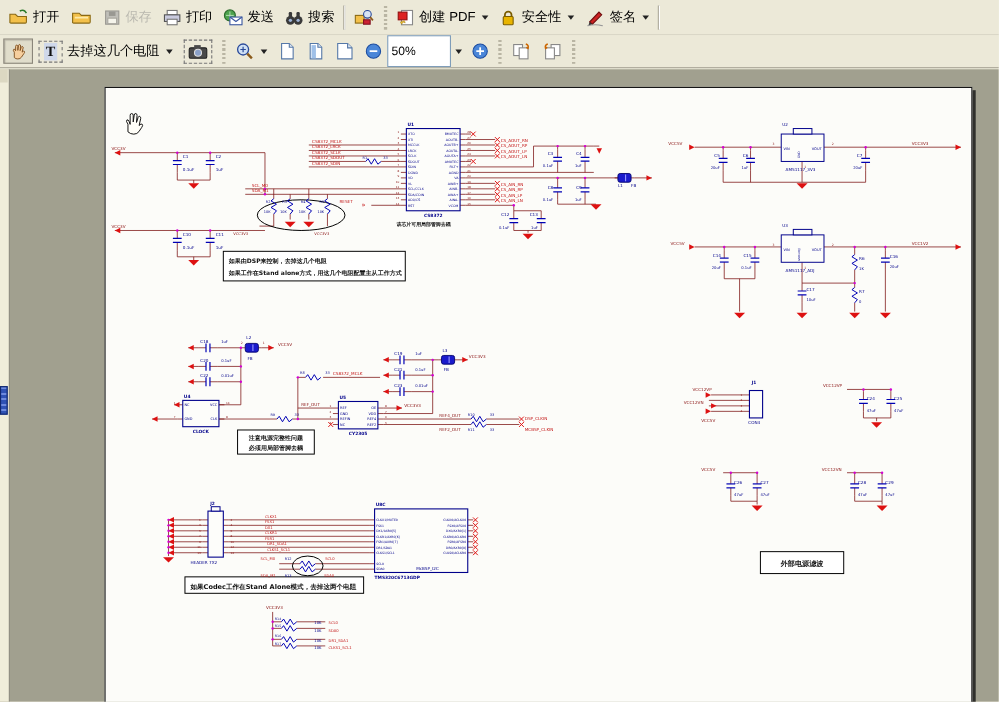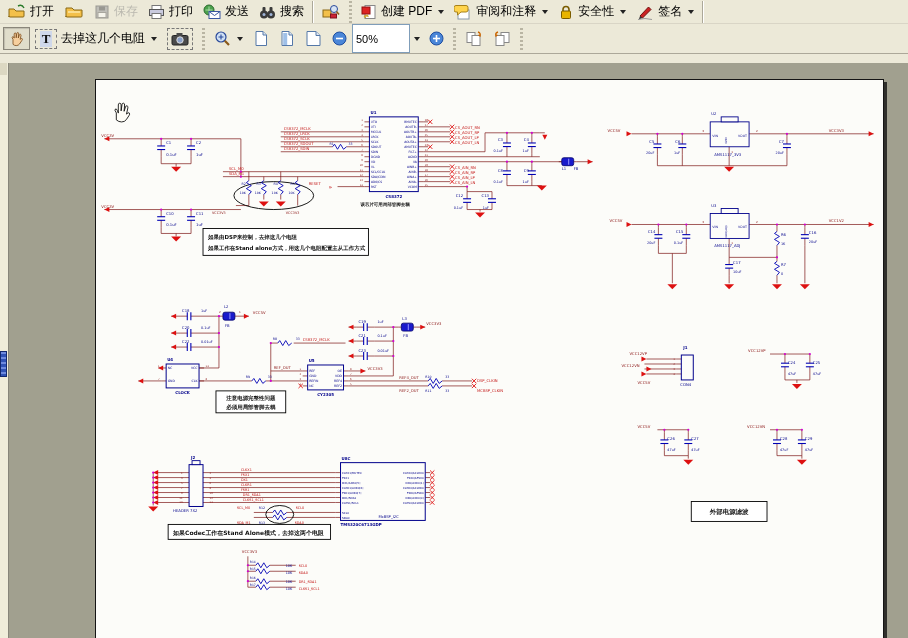--- a/index.html
+++ b/index.html
@@ -1,19 +1,19 @@
 <!DOCTYPE html>
 <html><head>
 <meta charset="utf-8">
 <style>
   html,body{margin:0;padding:0;}
   body{width:908px;height:638px;overflow:hidden;background:#ece9d8;
        font-family:"Liberation Sans","DejaVu Sans",sans-serif;position:relative;}
   .tbrow{display:flex;align-items:center;background:#ece9d8;padding:0 3px;box-sizing:border-box;}
-  #tb1{height:24px;border-bottom:1px solid #d9d5c6;}
+  #tb1{height:32px;border-bottom:1px solid #d9d5c6;}
   #tb2{height:30px;border-bottom:1px solid #aca899;}
   .tbtn{display:flex;align-items:center;gap:4px;padding:2px 4px;border:1px solid transparent;
         font-size:12px;color:#000;white-space:nowrap;cursor:default;}
   .tbtn svg{display:block;}
   .tbtn.sel{border:1px solid #8a867a;background:#e0ddcb;box-shadow:inset 1px 1px 1px rgba(0,0,0,.15);}
   .disabled{opacity:.5;filter:grayscale(.9);}
   .disabled .lbl{color:#8c897a;}
   .dd{width:0;height:0;border-left:3.5px solid transparent;border-right:3.5px solid transparent;
       border-top:4px solid #222;margin-left:2px;}
   .sep{width:1px;height:22px;background:#aca899;border-right:1px solid #fff;margin:0 3px;}
@@ -98,28 +98,20 @@
     </svg>
   </div>
   <div class="grip"></div>
   <div class="tbtn">
     <svg width="16" height="16" viewBox="0 0 16 16">
       <rect x="4" y="1.5" width="10" height="13" fill="#fff" stroke="#888"></rect>
       <rect x="1" y="3" width="8" height="7" fill="#d22" stroke="#901010"></rect>
       <path d="M3 12 l1.2 2 1.2-2 2 .8 -.8-2z" fill="#f7c52a" stroke="#a8821a" stroke-width=".5"></path>
     </svg>
     <span class="lbl">创建 PDF</span>
-    <span class="dd"></span>
-  </div>
-  <div class="tbtn">
-    <svg width="18" height="16" viewBox="0 0 18 16">
-      <rect x="4" y="6" width="11" height="9" fill="#fff" stroke="#8899aa"></rect>
-      <path d="M2 1.5 h10 q2 0 2 2 v2.5 q0 2 -2 2 h-5 l-3.5 3 v-3 h-1.5 q-2 0 -2 -2 v-2.5 q0-2 2-2z" fill="#ffd44d" stroke="#a8821a"></path>
-    </svg>
-    <span class="lbl">审阅和注释</span>
     <span class="dd"></span>
   </div>
   <div class="tbtn">
     <svg width="16" height="16" viewBox="0 0 16 16">
       <path d="M5 8 V5.5 a3 3 0 0 1 6 0 V8" fill="none" stroke="#7a5c00" stroke-width="1.6"></path>
       <rect x="3.5" y="7" width="9" height="7.5" rx="1" fill="#e8b400" stroke="#7a5c00"></rect>
     </svg>
     <span class="lbl">安全性</span>
     <span class="dd"></span>
   </div>

